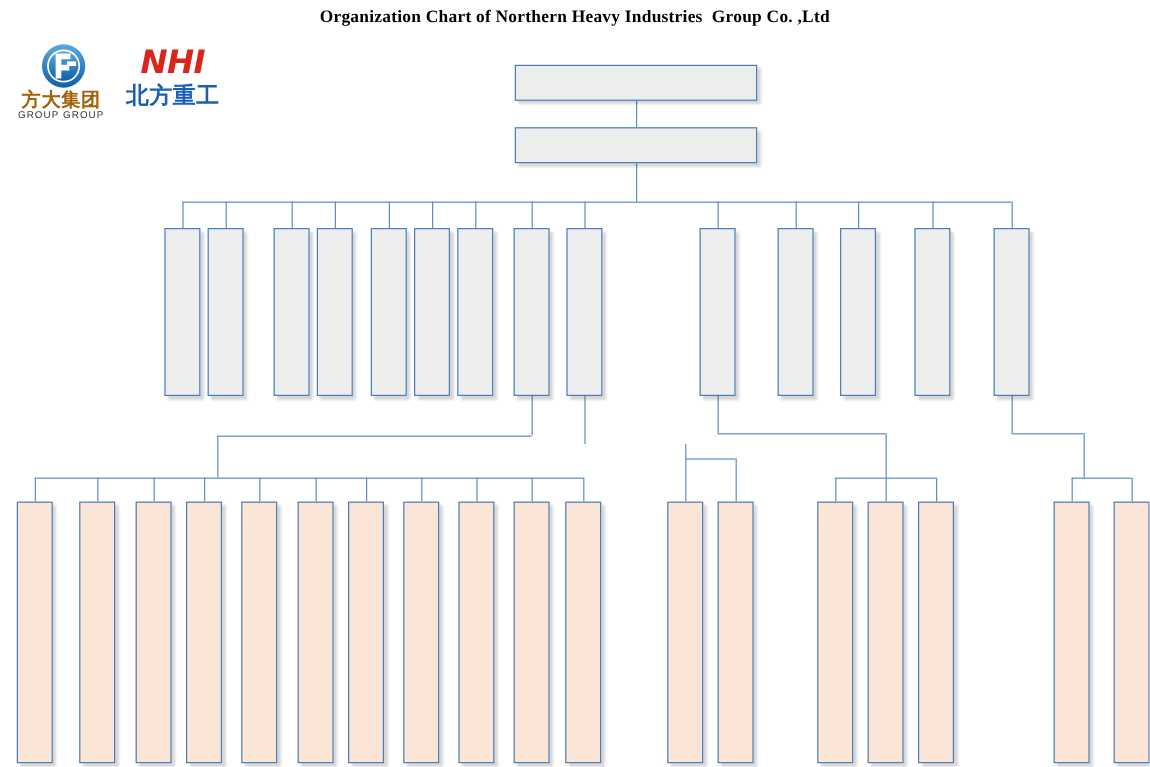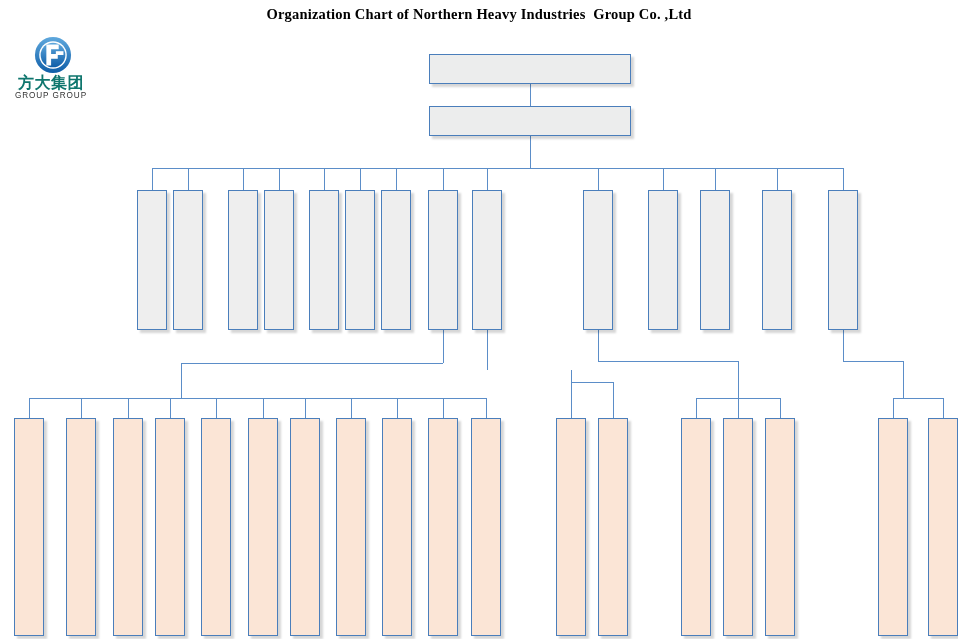--- a/index.html
+++ b/index.html
@@ -54,21 +54,21 @@
     width: 38px; height: 38px;
   }
   .fangda-cn {
     position: absolute;
     left: 0; top: 38px;
     width: 78px;
     text-align: center;
     font-family: "DejaVu Sans", sans-serif;
     font-weight: bold;
     font-size: 16px;
-    color: #0f766e;
+    color: #a16207;
     letter-spacing: 0.5px;
     line-height: 17px;
   }
   .fangda-en {
     position: absolute;
     left: 0; top: 55px;
     width: 78px;
     text-align: center;
     font-family: "Liberation Sans", sans-serif;
     font-size: 8.2px;
@@ -179,20 +179,24 @@
       <circle cx="20" cy="20" r="19" fill="url(#fg)"></circle>
       <circle cx="20" cy="20" r="14.5" fill="#ffffff"></circle>
       <circle cx="20" cy="20" r="13" fill="url(#fg)"></circle>
       <path d="M13 9 h13 v5 h-8 v5 h7 v5 h-7 v7 h-5 z" fill="#ffffff"></path>
       <rect x="23" y="16" width="8" height="4" fill="#ffffff"></rect>
     </svg>
     <div class="fangda-cn">方大集团</div>
     <div class="fangda-en">GROUP GROUP</div>
   </div>
 
+  <div class="logo-block" id="logo-nhi">
+    <div class="nhi-en">NHI</div>
+    <div class="nhi-cn">北方重工</div>
+  </div>
 
   <div id="lines">
       <div class="line v" style="left: 530px; top: 84px; height: 22px;"></div>
       <div class="line v" style="left: 530px; top: 136px; height: 32px;"></div>
       <div class="line h" style="left: 152px; top: 168px; width: 691px;"></div>
       <div class="line v" style="left: 152px; top: 168px; height: 22px;"></div>
       <div class="line v" style="left: 188px; top: 168px; height: 22px;"></div>
       <div class="line v" style="left: 243px; top: 168px; height: 22px;"></div>
       <div class="line v" style="left: 279px; top: 168px; height: 22px;"></div>
       <div class="line v" style="left: 324px; top: 168px; height: 22px;"></div>

